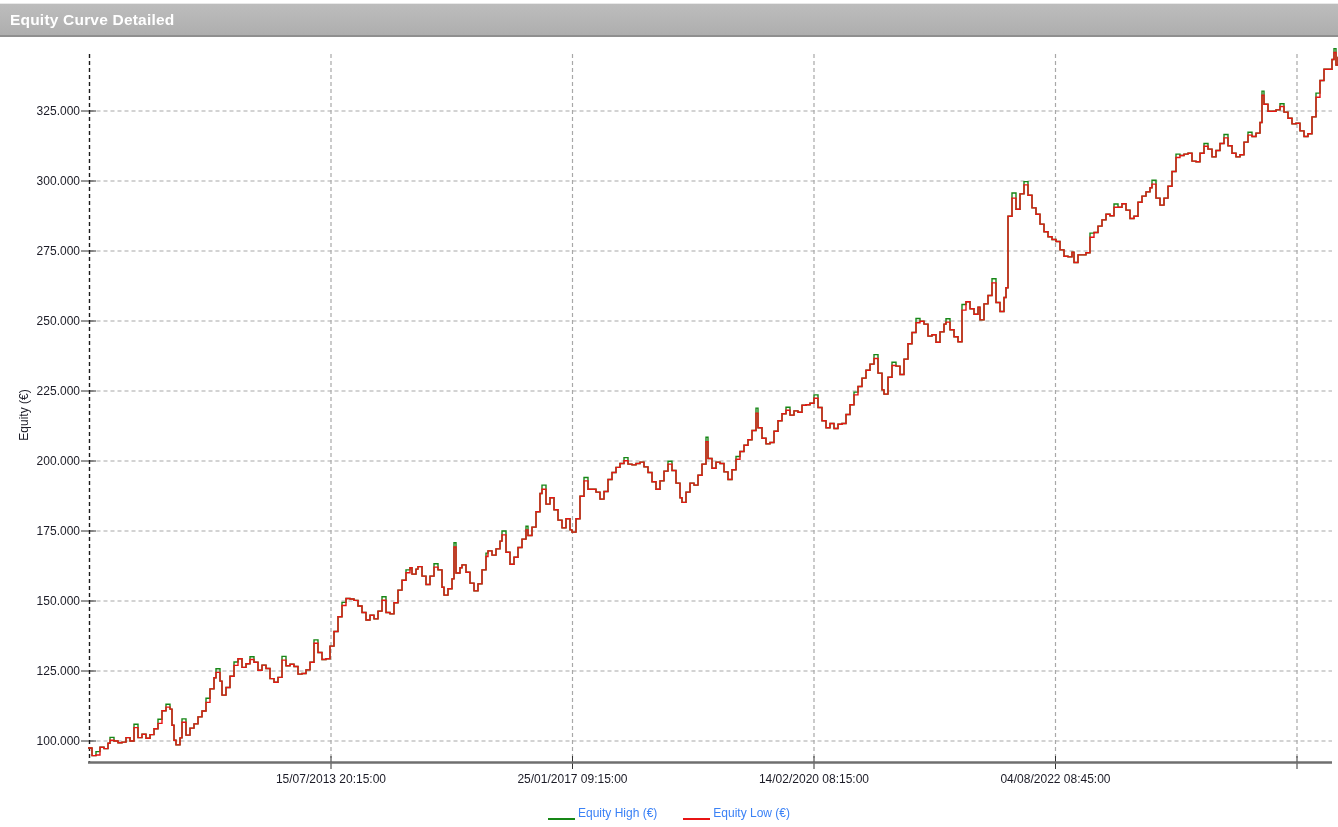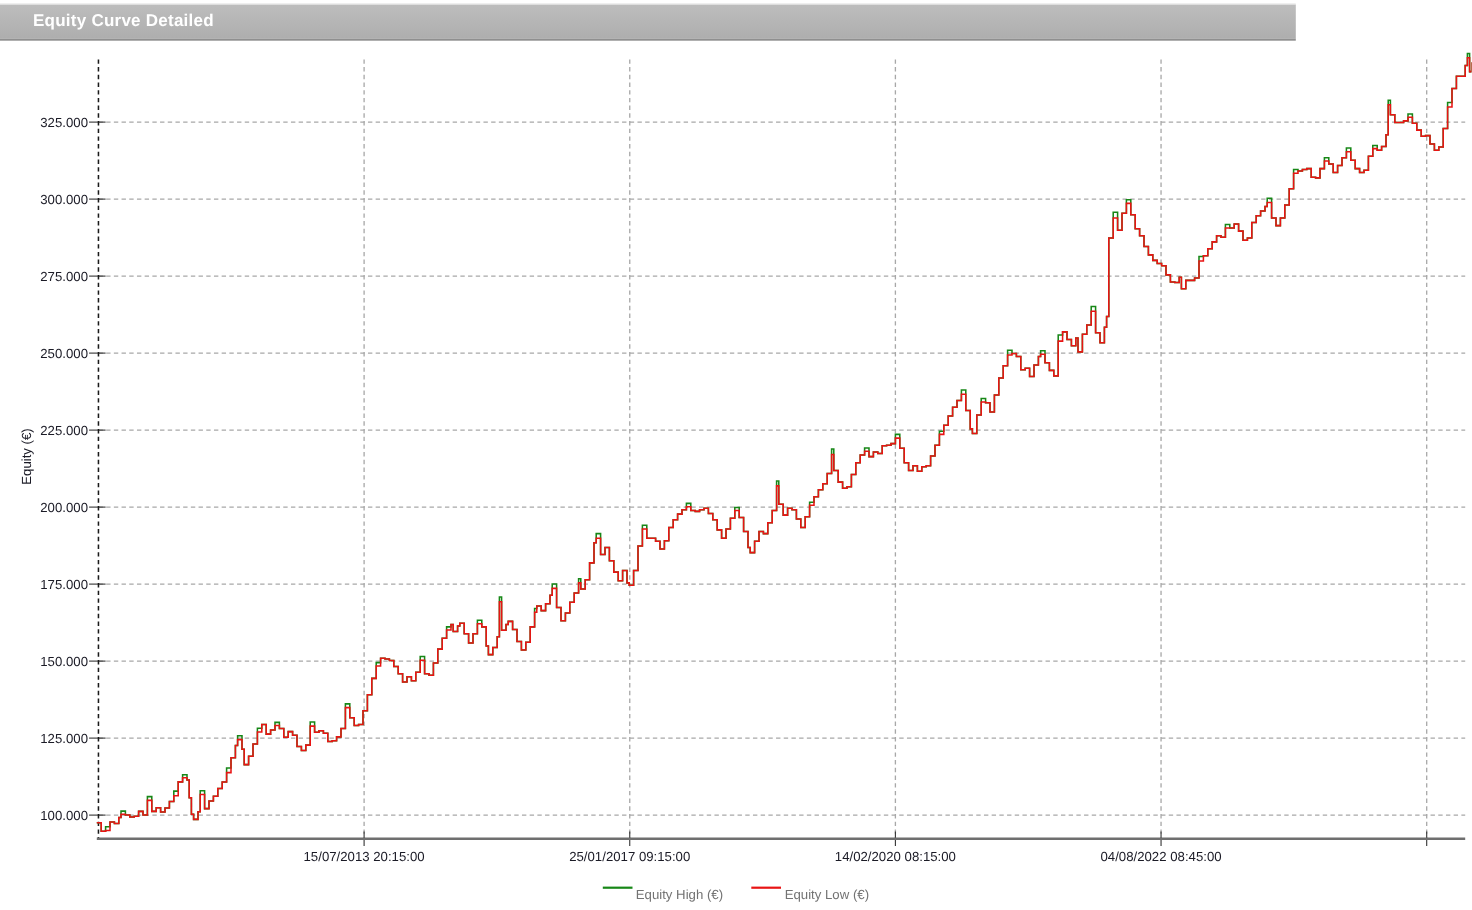--- a/index.html
+++ b/index.html
@@ -1,30 +1,30 @@
 <!DOCTYPE html>
 <html><head>
 <meta charset="utf-8">
 <style>
   html,body{margin:0;padding:0;background:#fff;}
   #stage{position:relative;width:1338px;height:827px;background:#ffffff;overflow:hidden;
          font-family:"Liberation Sans",sans-serif;}
-  #titlebar{position:absolute;left:0;top:3px;width:1178px;height:34px;
+  #titlebar{position:absolute;left:0;top:3px;width:1338px;height:34px;
             background:linear-gradient(#bdbdbd,#aeaeae);
             border-top:1px solid #e9e9e9;border-bottom:2px solid #8f8f8f;
-            display:flex;align-items:center;box-sizing:border-box;padding-left:20px;}
+            display:flex;align-items:center;box-sizing:border-box;}
   #titlebar .title{color:#ffffff;font-weight:bold;font-size:15.5px;padding-left:10px;letter-spacing:.2px;}
   #plot-svg{position:absolute;left:0;top:0;}
   .hlabel{position:absolute;color:#1b1b26;font-size:12px;}
   #y-axis-title{left:6px;top:408px;transform:rotate(-90deg);transform-origin:center;width:80px;
                 text-align:center;margin-left:-22px;}
   #x-axis-title{left:0;top:788px;width:1338px;text-align:center;font-size:12px;}
   #legend{position:absolute;left:0;top:806px;width:1338px;display:flex;justify-content:center;
           align-items:center;gap:26px;}
-  .leg-item{display:flex;align-items:flex-start;gap:3px;color:#737373;font-size:12px;}
+  .leg-item{display:flex;align-items:flex-end;gap:3px;color:#3b82f6;font-size:12px;}
   .leg-line{display:inline-block;width:27px;height:0;border-top:2px solid #000;}
 </style>
 </head>
 <body>
 
 <div id="stage">
 
   <div id="titlebar">
     <span class="title">Equity Curve Detailed</span>
   </div>

